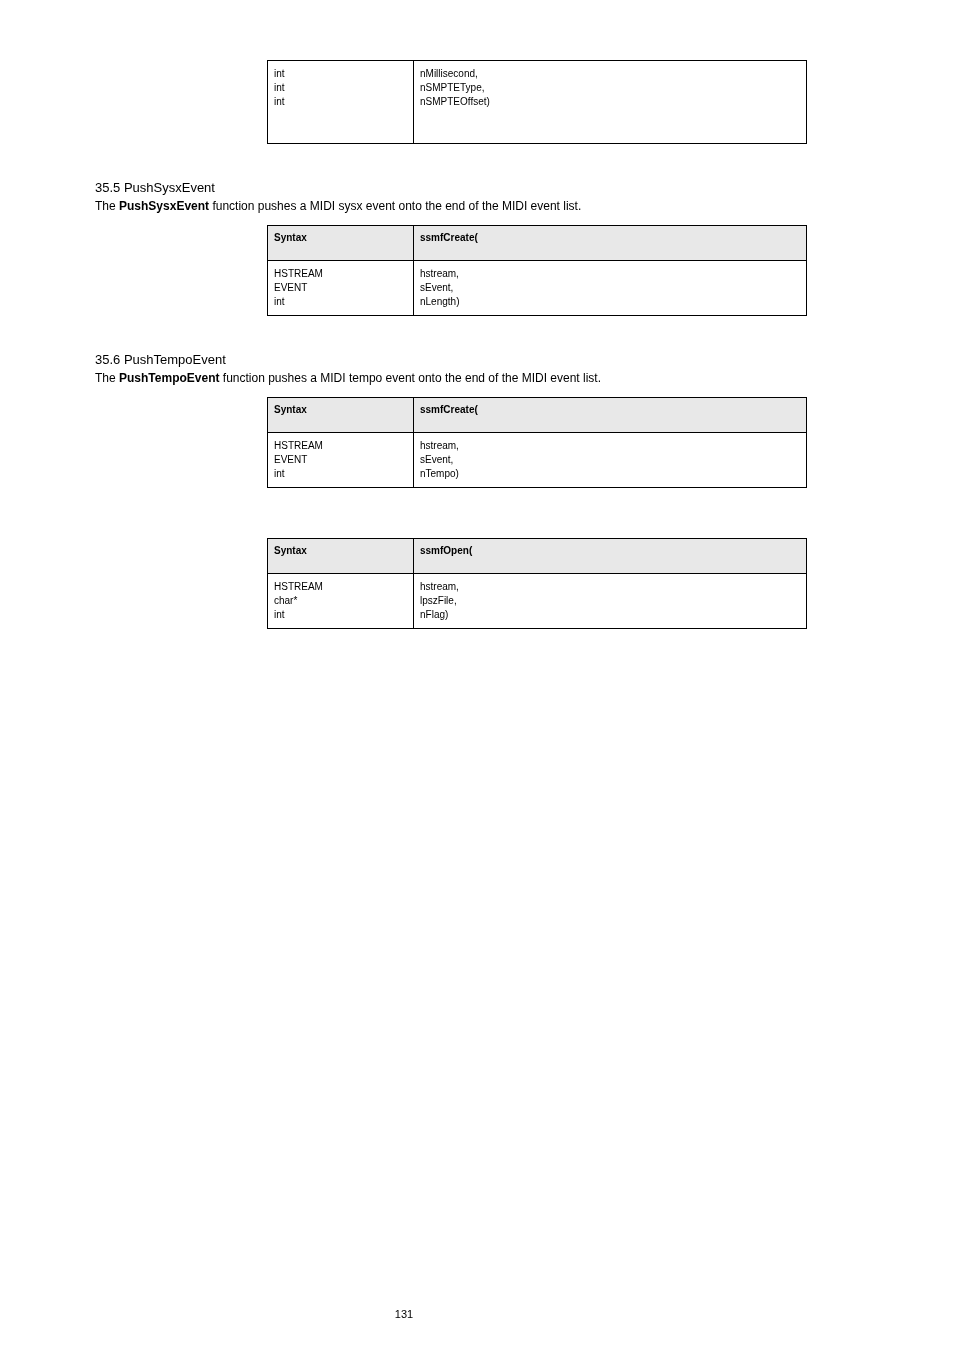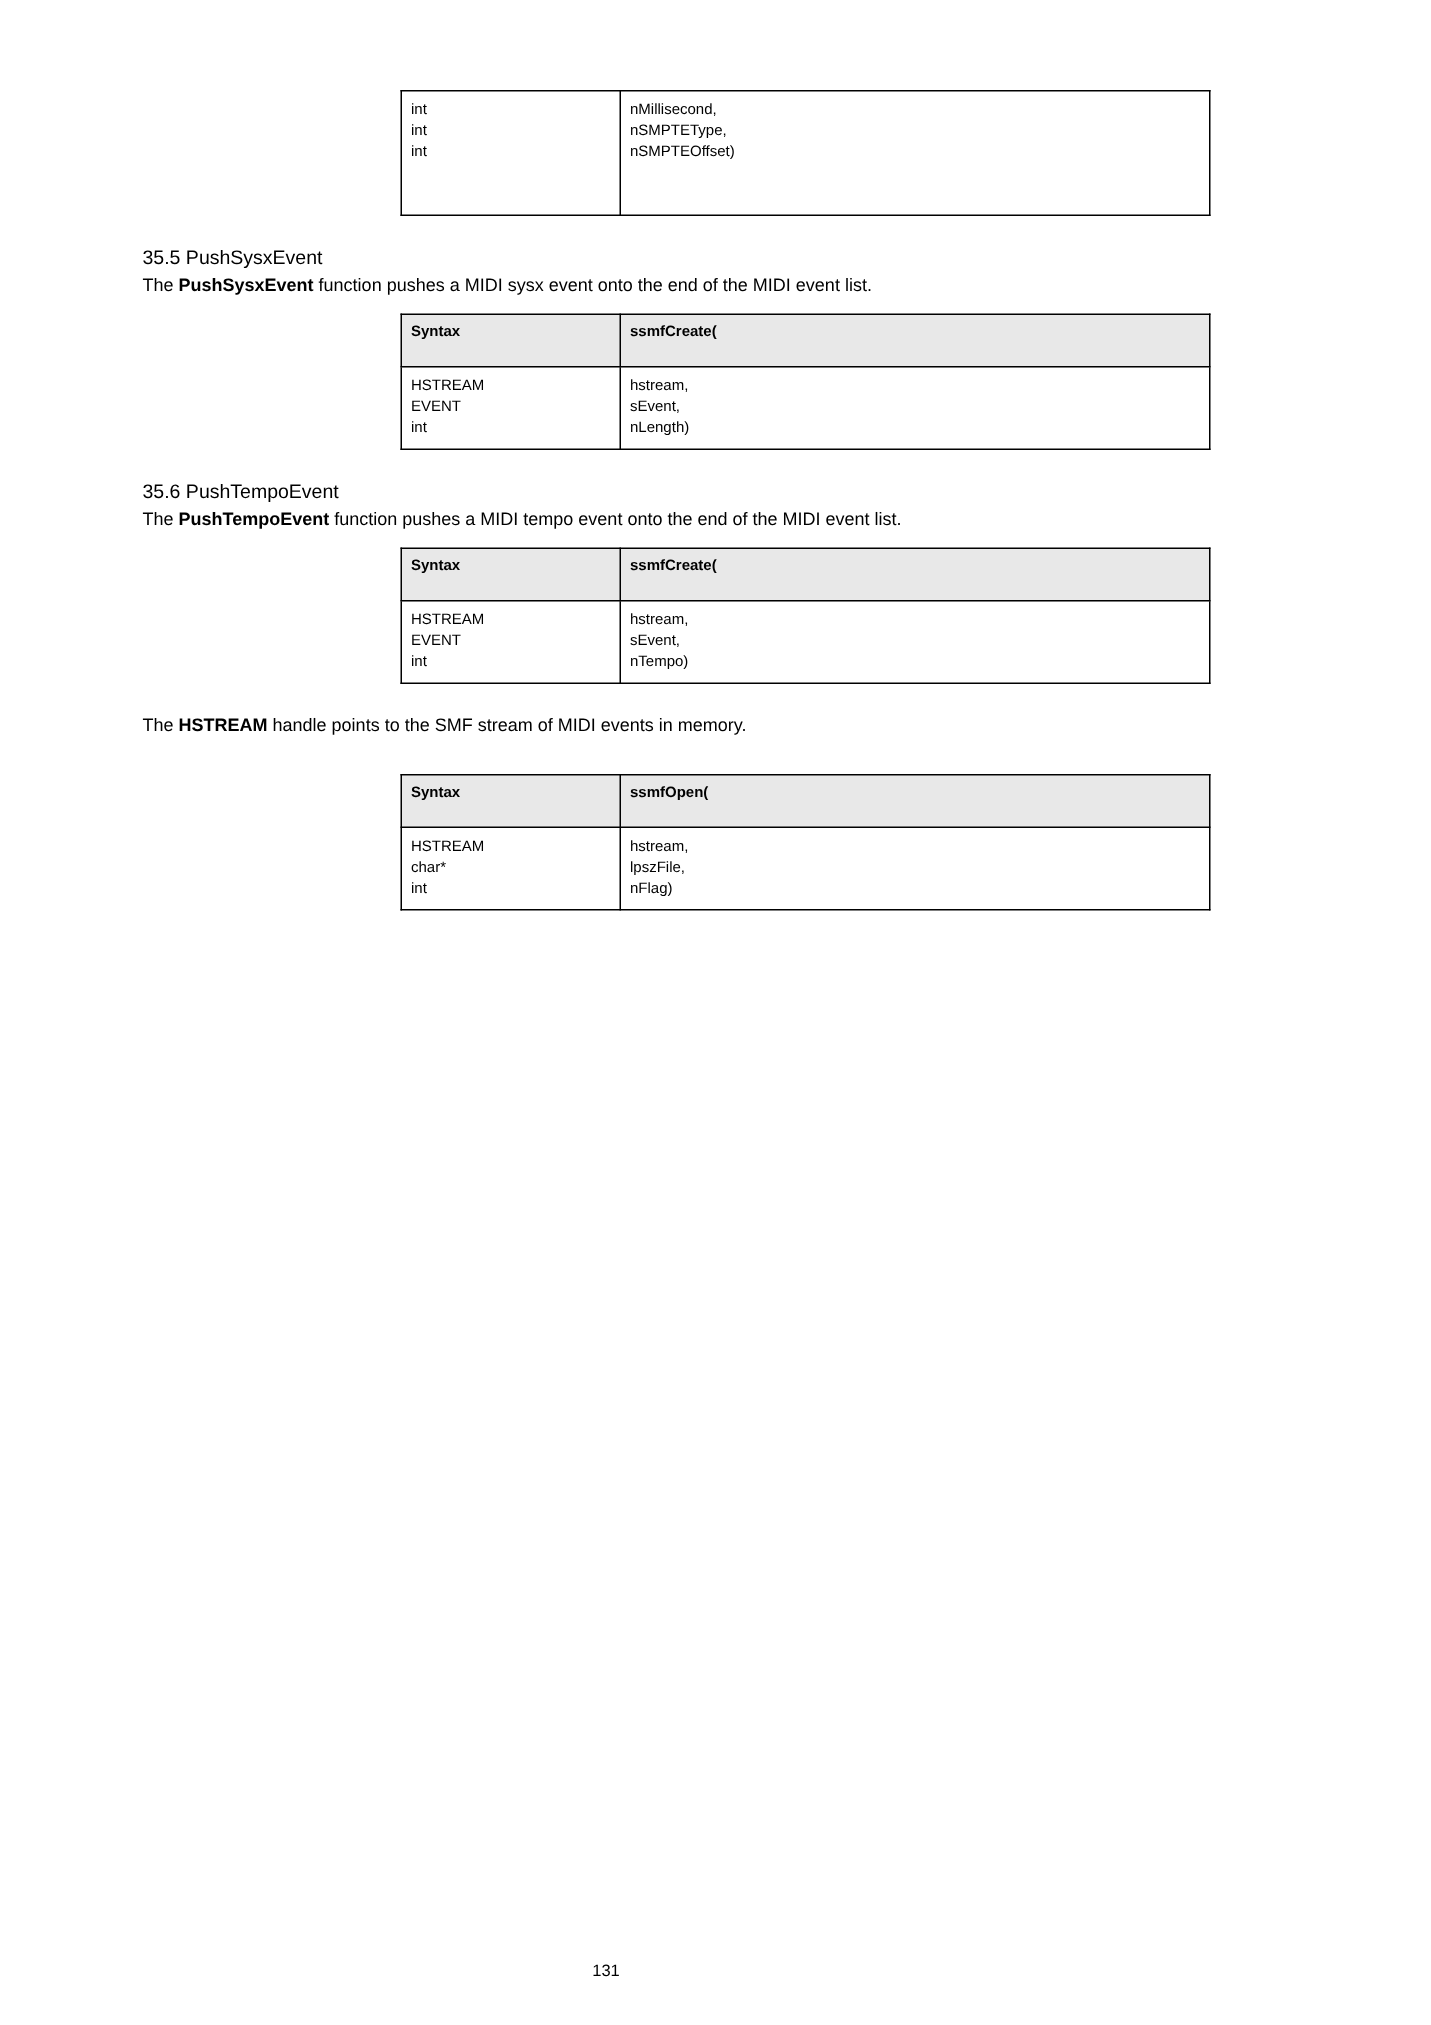--- a/index.html
+++ b/index.html
@@ -13,21 +13,21 @@
   }
   .page {
     width: 954px;
     height: 1350px;
     position: relative;
     box-sizing: border-box;
     padding: 60px 95px 40px 95px;
     background: #fff;
   }
   .section {
-    margin-bottom: 20px;
+    margin-bottom: 36px;
   }
   .sec-title {
     font-weight: normal;
     font-size: 13px;
     margin-bottom: 4px;
   }
   .sec-desc {
     font-size: 12px;
     margin-bottom: 12px;
   }
@@ -184,23 +184,20 @@
                 <span class="v">nTempo)</span>
               </div>
             </td>
           </tr>
         </tbody>
       </table>
     </div>
   </div>
 
   <div class="section">
-    <div class="sec-desc">
-      <span>The </span><b>HSTREAM</b><span> handle points to the SMF stream of MIDI events in memory.</span>
-    </div>
 
 
     <div style="height:14px"></div>
 
     <div class="tbl-wrap">
       <table class="params">
         <colgroup>
             <col class="c1">
             <col class="c2">
           </colgroup>

